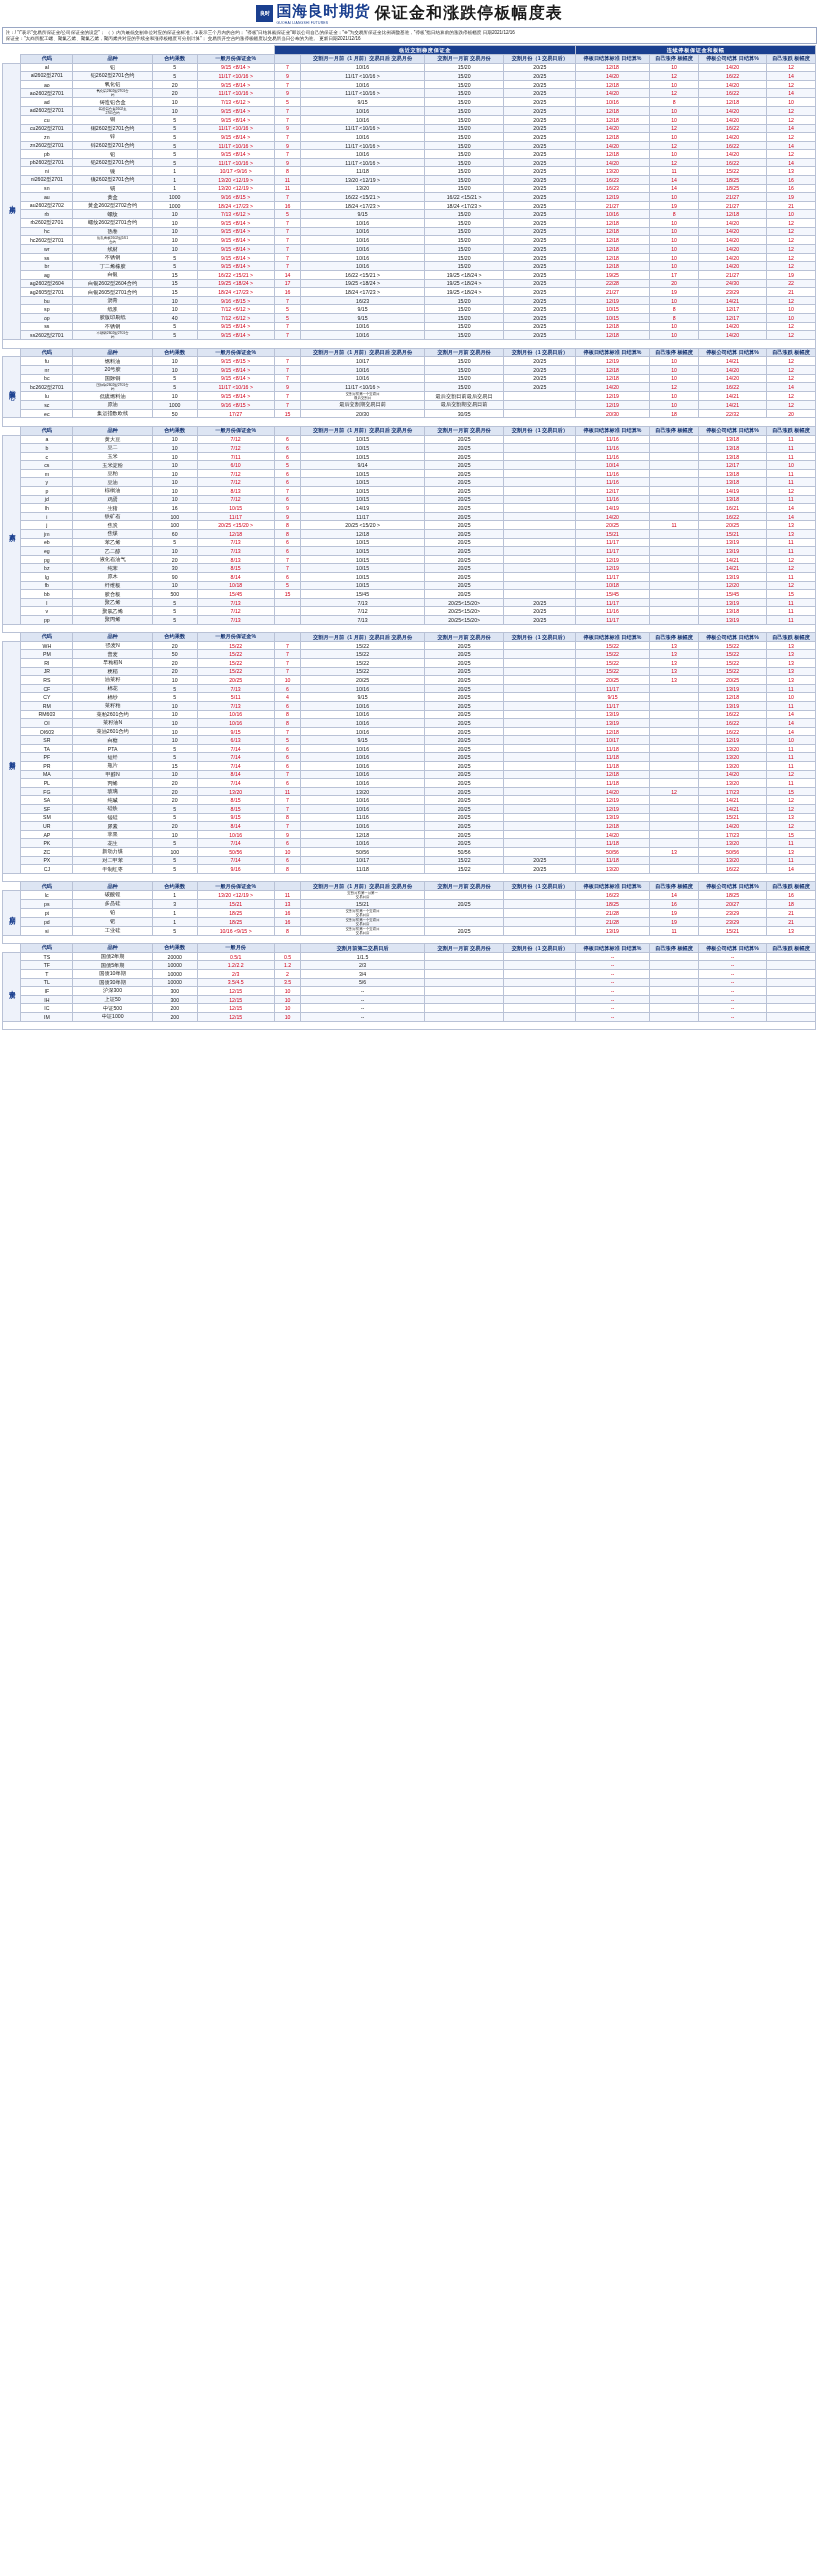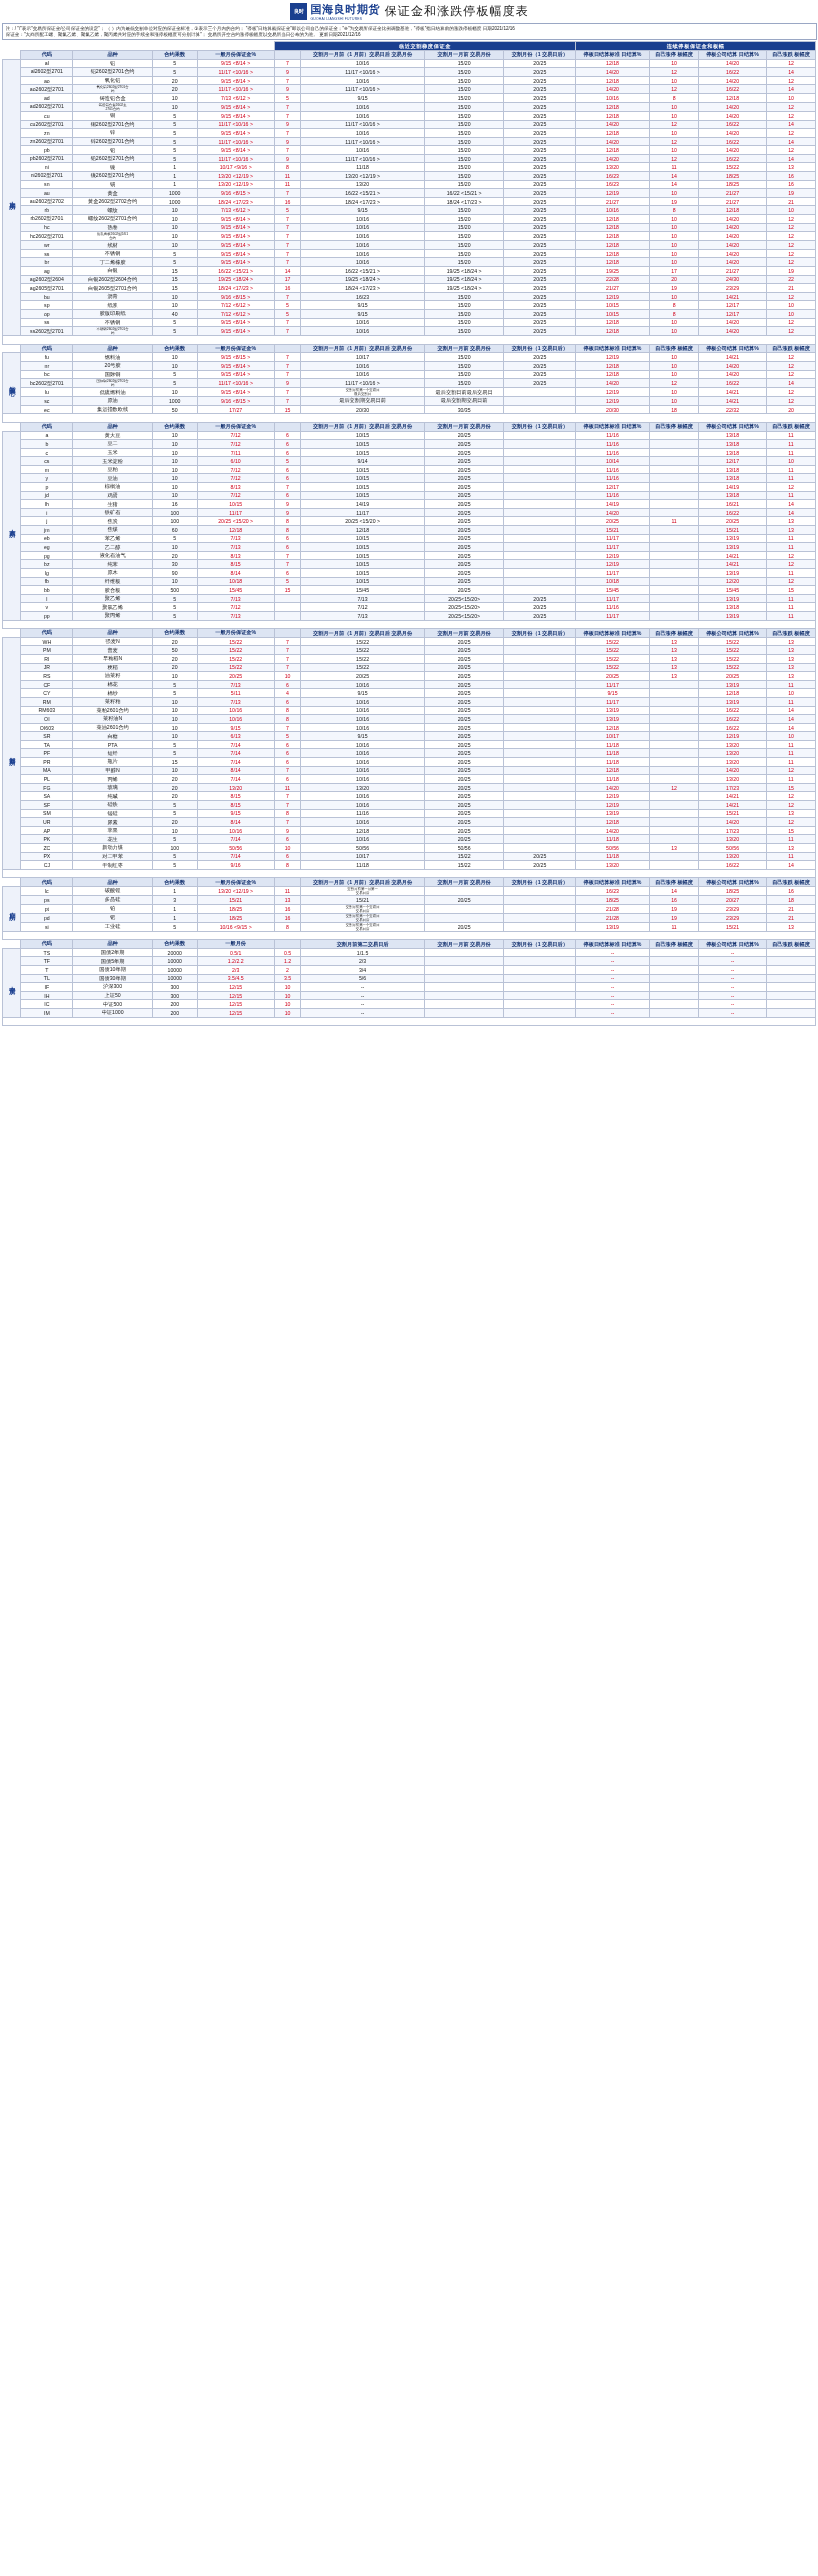--- a/index.html
+++ b/index.html
@@ -17,24 +17,24 @@
     padding: 2.3px 0 1.1px 0;
     gap: 4.6px;
   }
   .logo-box { display: flex; align-items: center; gap: 3.4px; }
   .logo-mark {
     width: 17px; height: 17px; background: #1a3f8f; color: #fff;
     font-size: 5.2px; line-height: 5.7px; text-align: center;
     display: flex; align-items: center; justify-content: center;
     font-weight: bold; letter-spacing: -0.6px;
   }
-  .logo-text-cn { font-size: 11px; font-weight: bold; color: #1a3f8f; letter-spacing: 0.6px; }
+  .logo-text-cn { font-size: 15px; font-weight: bold; color: #1a3f8f; letter-spacing: 0.6px; }
   .logo-text-en { font-size: 3.4px; color: #1a3f8f; letter-spacing: 0.2px; }
   .main-title {
-    font-size: 12px; font-weight: normal; color: #1a1a1a; letter-spacing: 1.1px;
+    font-size: 16px; font-weight: bold; color: #1a1a1a; letter-spacing: 1.1px;
   }
 
   
   .notes {
     border: 0.6px solid #9aa7c4;
     margin: 1.1px 2.3px 1.1px 2.3px;
     padding: 1.1px 2.3px;
     font-size: 4.6px; line-height: 6.3px; color: #222;
   }
   .notes div { white-space: nowrap; overflow: hidden; }

